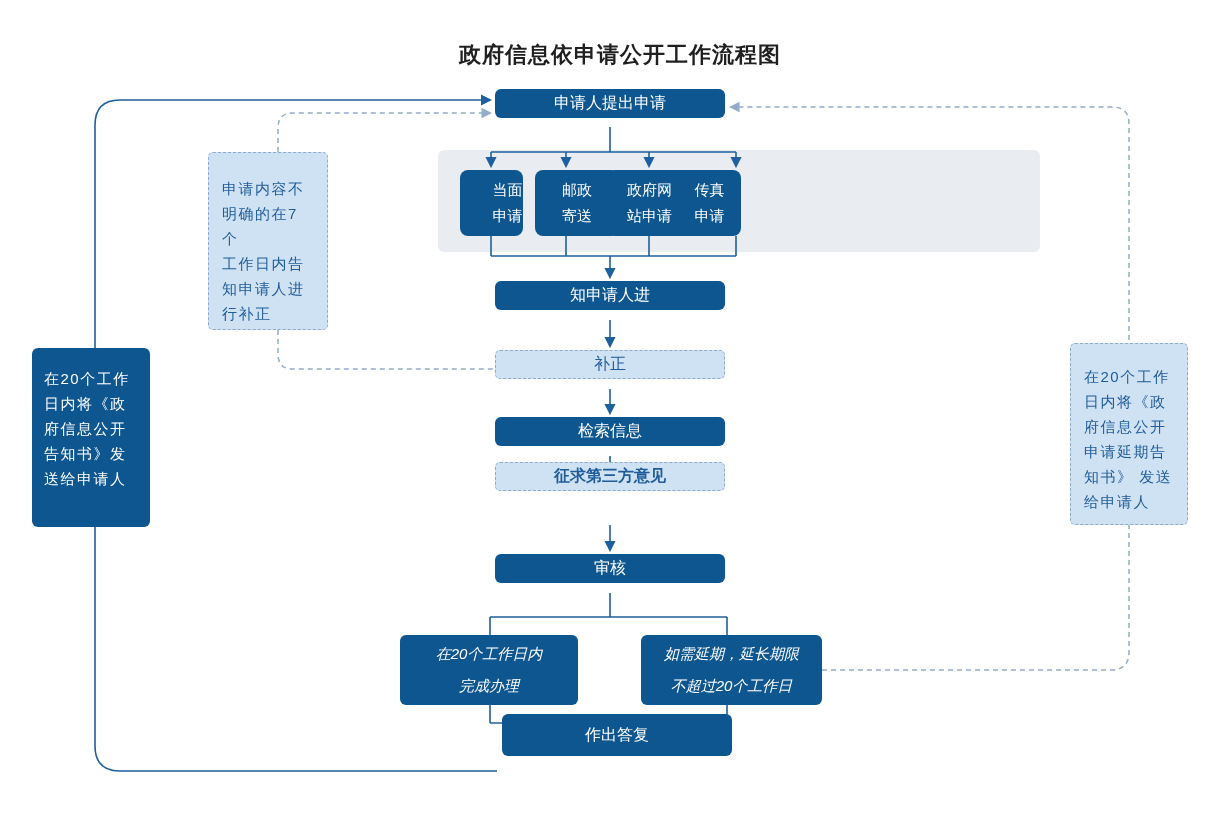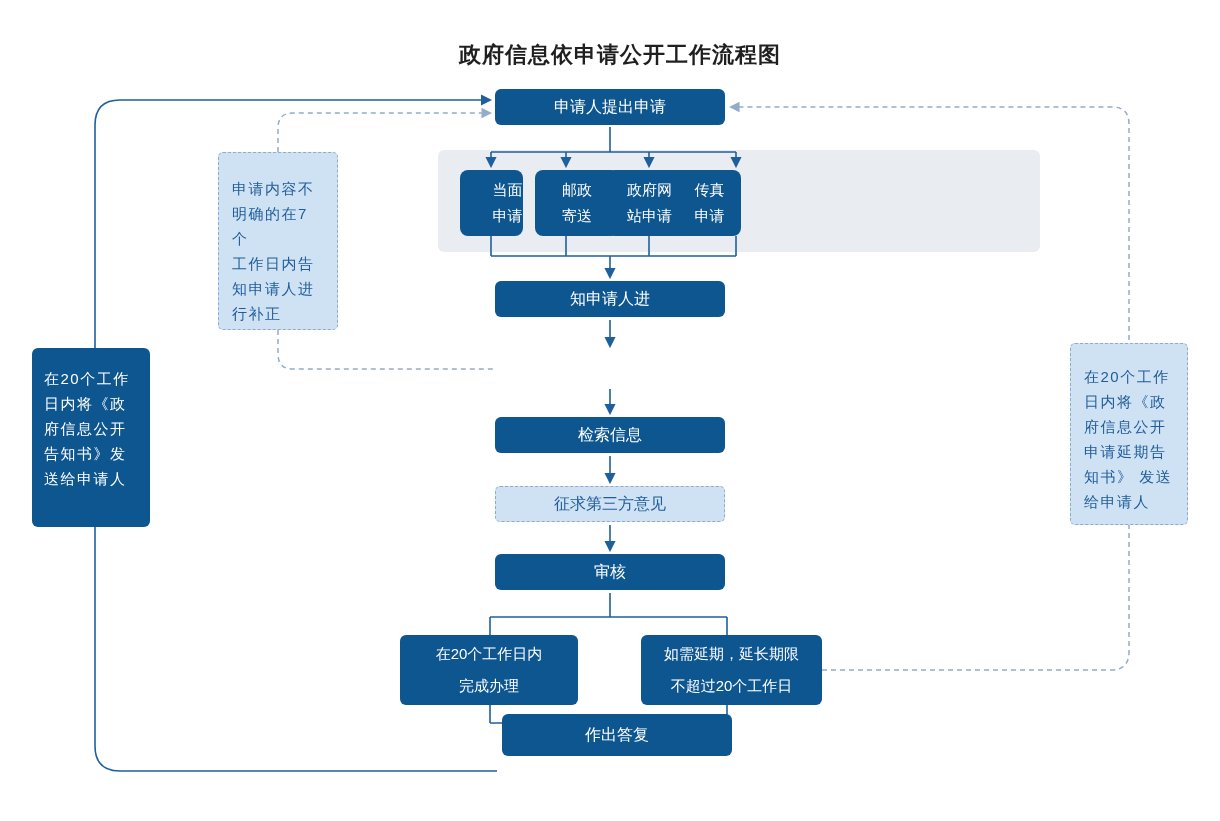--- a/index.html
+++ b/index.html
@@ -46,23 +46,23 @@
     background: #0e5690;
     color: #ffffff;
     border-radius: 6px;
   }
   .b-light {
     background: #cfe2f3;
     border: 1.5px dashed #8fabcb;
     color: #1f5c99;
     border-radius: 5px;
   }
-  .main { left: 495px; width: 230px; height: 36px; font-size: 16px; }
+  .main { left: 495px; width: 230px; height: 29px; font-size: 16px; }
   .chan { top: 170px; height: 66px; font-size: 15px; line-height: 26px; border-radius: 8px; }
-  .branch { top: 635px; height: 70px; font-size: 15px; line-height: 32px; }
+  .branch { top: 635px; height: 70px; font-size: 15px; line-height: 32px; font-style: italic; }
   .tall {
     align-items: flex-start;
     justify-content: flex-start;
     text-align: left;
     font-size: 15px;
     line-height: 25px;
     letter-spacing: 1.5px;
   }
   .side-note {
     position: absolute;
@@ -132,42 +132,43 @@
   <div class="box b-dark chan" style="left:535px;width:84px;">邮政
 寄送</div>
   <div class="box b-dark chan" style="left:607px;width:85px;">政府网
 站申请</div>
   <div class="box b-dark chan" style="left:678px;width:63px;">传真
 申请</div>
 
 
   <div class="box b-dark main" style="top:281px;">知申请人进</div>
 
+  <div class="box b-light main" style="top:350px;">补正</div>
 
   <div class="box b-dark main" style="top:417px;">检索信息</div>
 
-  <div class="box b-light main" style="top:486px;">征求第三方意见</div>
+  <div class="box b-light main" style="top:462px;font-weight:bold;">征求第三方意见</div>
 
   <div class="box b-dark main" style="top:554px;">审核</div>
 
   <div class="box b-dark branch" style="left:400px;width:178px;">在20个工作日内
 完成办理</div>
 
   <div class="box b-dark branch" style="left:641px;width:181px;">如需延期，延长期限
 不超过20个工作日</div>
 
   <div class="box b-dark main" style="top:714px;height:42px;margin-left:7px;">作出答复</div>
 
   <div class="box b-dark tall" style="left:32px;top:348px;width:118px;height:179px;padding:18px 12px;">在20个工作
 日内将《政
 府信息公开
 告知书》发
 送给申请人</div>
 
-  <div class="box b-light tall" style="left:218px;top:152px;width:120px;height:178px;padding:23px 13px;">申请内容不
+  <div class="box b-light tall" style="left:208px;top:152px;width:120px;height:178px;padding:23px 13px;">申请内容不
 明确的在7个
 工作日内告
 知申请人进
 行补正</div>
 
   <div class="box b-light tall" style="left:1070px;top:343px;width:118px;height:182px;padding:20px 13px;">在20个工作
 日内将《政
 府信息公开
 申请延期告
 知书》 发送

